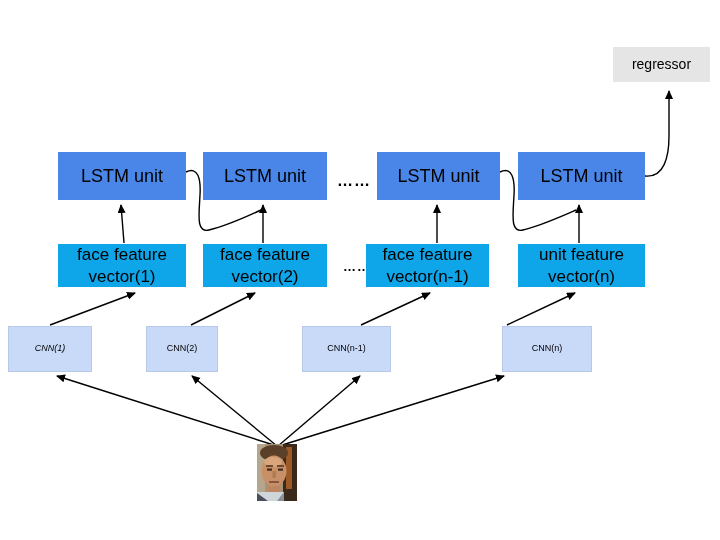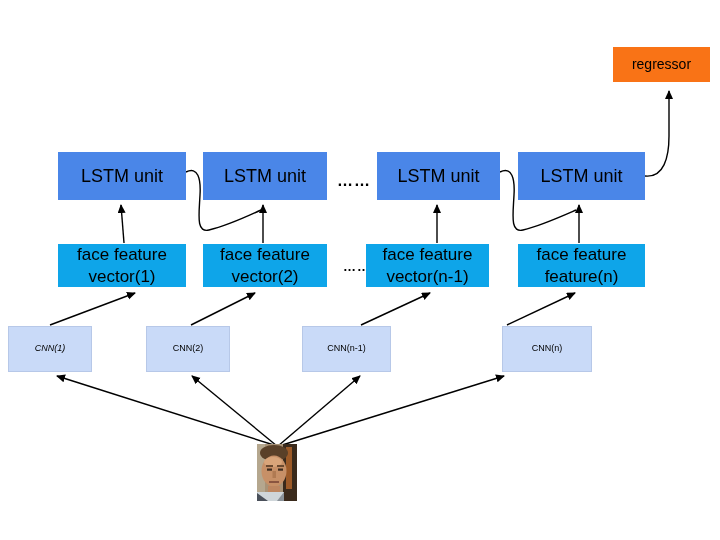--- a/index.html
+++ b/index.html
@@ -8,31 +8,31 @@
     background:#ffffff; overflow:hidden;
     font-family:"Liberation Sans", sans-serif;
   }
   .box {
     position:absolute; display:flex; align-items:center; justify-content:center;
     text-align:center; color:#000000; box-sizing:border-box; line-height:1.25;
   }
   .lstm  { background:#4a86e8; height:48px; top:152px; font-size:18px; }
   .feat  { background:#0ea5e9; height:43px; top:244px; font-size:17px; padding:0 14px; }
   .cnn   { background:#c9daf8; height:46px; top:326px; font-size:9px; border:1px solid #b7c8e8; }
-  .regr  { background:#f97316; left:613px; top:47px; width:97px; height:35px; font-size:14px; }
+  .regr  { background:#e5e5e5; left:613px; top:47px; width:97px; height:35px; font-size:14px; }
   .lstm1 { left:58px;  width:128px; }
   .lstm2 { left:203px; width:124px; }
   .lstm3 { left:377px; width:123px; }
   .lstm4 { left:518px; width:127px; }
   .feat1 { left:58px;  width:128px; }
   .feat2 { left:203px; width:124px; }
   .feat3 { left:366px; width:123px; }
   .feat4 { left:518px; width:127px; }
   .cnn1  { left:8px;   width:84px;font-style:italic; }
-  .cnn2  { left:146px; width:84px; }
+  .cnn2  { left:146px; width:72px; }
   .cnn3  { left:302px; width:89px; }
   .cnn4  { left:463px; width:90px;margin-left:39px; }
   .dots {
     position:absolute; color:#000; font-weight:bold; letter-spacing:1px;
     text-align:center; white-space:nowrap;
   }
   .dots-lstm { left:331px; top:172px; width:46px; font-size:16px; }
   .dots-feat { left:336px; top:259px; width:42px; font-size:13px; }
   #arrow-layer { position:absolute; left:0; top:0; width:720px; height:540px; }
   .face-photo { position:absolute; left:257px; top:444px; width:40px; height:57px; }
@@ -95,21 +95,21 @@
     <span>face feature vector(1)</span>
   </div>
   <div class="box feat feat2">
     <span>face feature vector(2)</span>
   </div>
   <span class="dots dots-feat">……</span>
   <div class="box feat feat3">
     <span>face feature vector(n-1)</span>
   </div>
   <div class="box feat feat4">
-    <span>face feature feature(n)</span>
+    <span>unit feature vector(n)</span>
   </div>
 
   <div class="box cnn cnn1">
     <span>CNN(1)</span>
   </div>
   <div class="box cnn cnn2">
     <span>CNN(2)</span>
   </div>
   <div class="box cnn cnn3">
     <span>CNN(n-1)</span>

